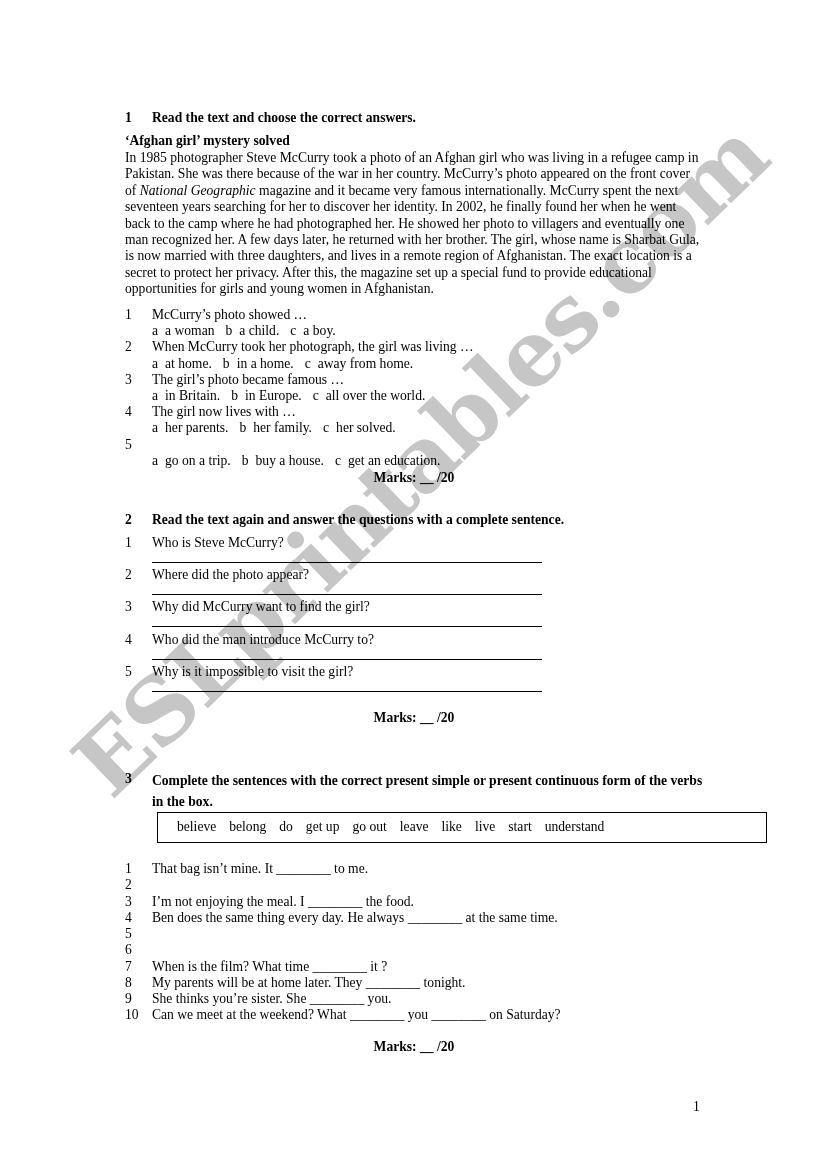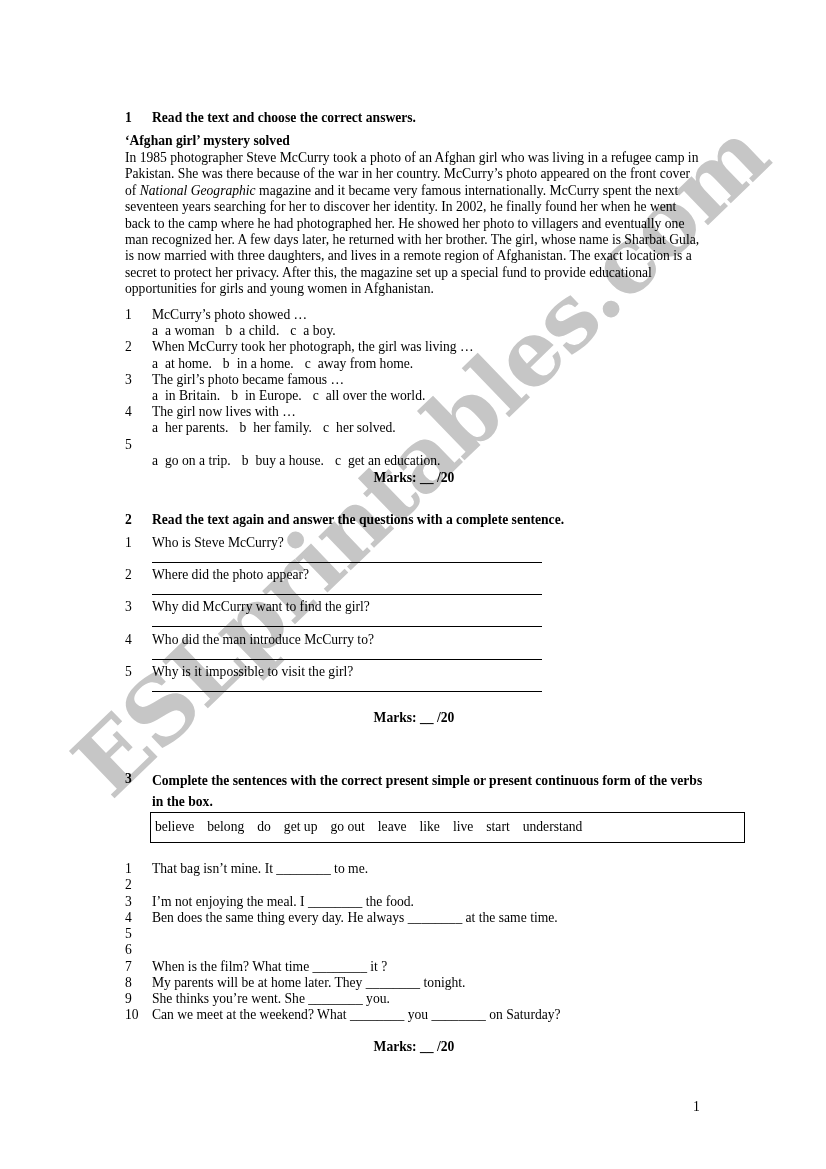--- a/index.html
+++ b/index.html
@@ -25,22 +25,22 @@
   .para { line-height:16.4px; }
   .mcq-qrow { display:flex; }
   .opts-row { display:flex; margin-left:27px; gap:11px; }
   .opt { display:flex; gap:7px; }
   .s2q { position:absolute; left:125px; width:579px; }
   .s2-row { display:flex; }
   .answer-line { margin-left:27px; width:390px; height:0; border-bottom:1px solid #000; margin-top:11px; }
   .marks { position:absolute; left:125px; width:578px; text-align:center; font-weight:bold; }
   .h3text { width:552px; line-height:20.5px; }
   .verb-box {
-    position:absolute; left:150px; top:812px; width:589px; height:29px;
-    border:1px solid #000; display:flex; align-items:center; padding-left:4px; gap:13px;
+    position:absolute; left:157px; top:812px; width:589px; height:29px;
+    border:1px solid #000; display:flex; align-items:center; padding-left:19px; gap:13px;
   }
   .s3rows { position:absolute; left:125px; top:861px; width:600px; line-height:16.25px; }
   .s-row { display:flex; }
   .pagenum { position:absolute; left:693px; top:1099px; }
 </style>
 </head>
 <body>
 
 <div class="page">
 
@@ -257,21 +257,21 @@
       <div class="s-row">
         <span class="numw">7</span>
         <span>When is the film? What time ________ it ?</span>
       </div>
       <div class="s-row">
         <span class="numw">8</span>
         <span>My parents will be at home later. They ________ tonight.</span>
       </div>
       <div class="s-row">
         <span class="numw">9</span>
-        <span>She thinks you’re went. She ________ you.</span>
+        <span>She thinks you’re sister. She ________ you.</span>
       </div>
       <div class="s-row">
         <span class="numw">10</span>
         <span>Can we meet at the weekend? What ________ you ________ on Saturday?</span>
       </div>
     </div>
 
     <div class="marks" style="top:1039px;">Marks: __ /20</div>
 
     <div class="pagenum">1</div>

